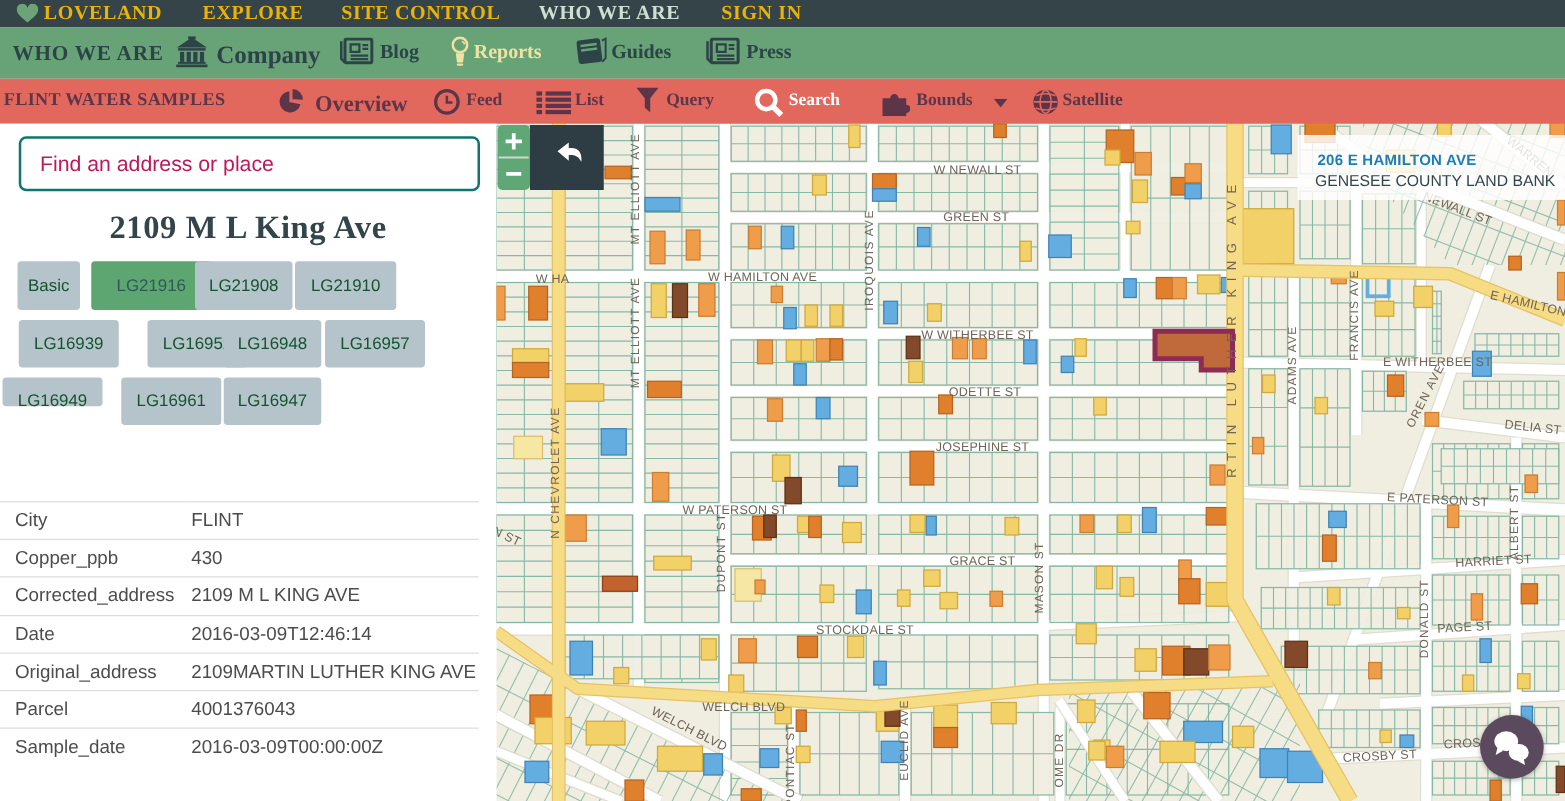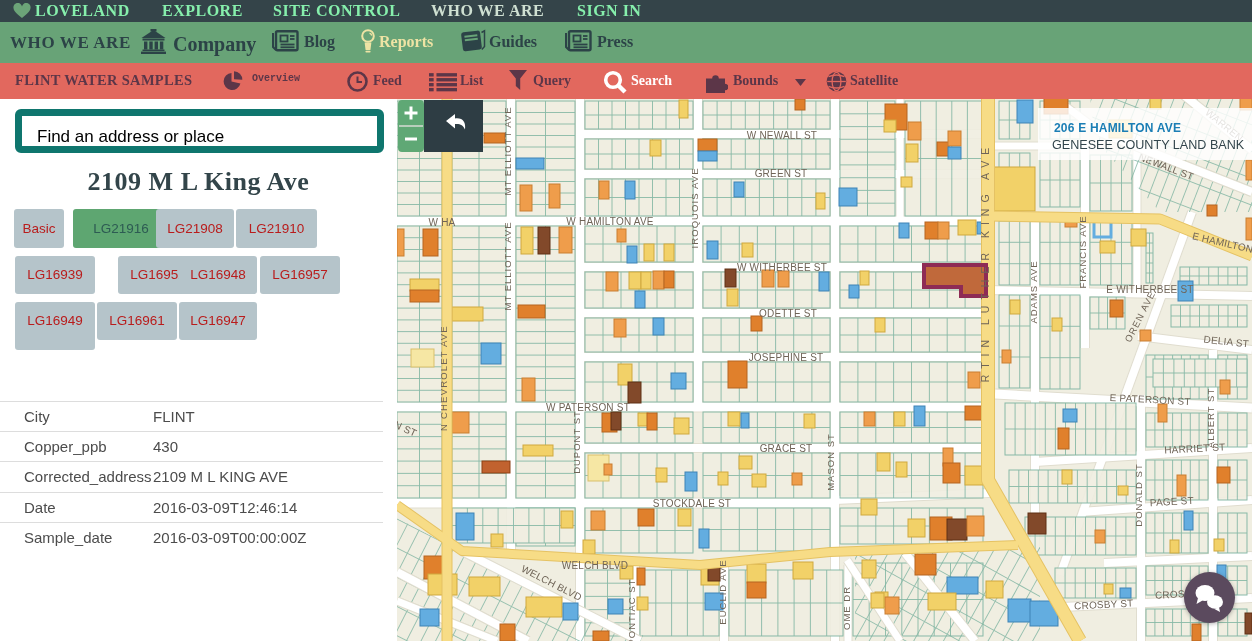--- a/index.html
+++ b/index.html
@@ -1,27 +1,27 @@
 <!DOCTYPE html>
 <html><head><meta charset="utf-8"><style>
 * { margin:0; padding:0; box-sizing:border-box; }
 body { width:1252px; height:641px; overflow:hidden; font-family:"Liberation Sans",sans-serif; background:#fff; }
 .bar1 { position:absolute; left:0; top:0; width:1252px; height:22px; background:#344449; }
-.bar1 span { position:absolute; top:2px; font-family:"Liberation Serif",serif; font-weight:bold; font-size:16px; letter-spacing:0.5px; color:#86efac; }
+.bar1 span { position:absolute; top:2px; font-family:"Liberation Serif",serif; font-weight:bold; font-size:16px; letter-spacing:0.5px; color:#eab308; }
 .bar2 { position:absolute; left:0; top:22px; width:1252px; height:41px; background:#68a377; }
 .bar2 .t { position:absolute; font-family:"Liberation Serif",serif; font-weight:bold; color:#2c4347; }
 .bar3 { position:absolute; left:0; top:63px; width:1252px; height:36px; background:#e2685e; }
 .bar3 .t { position:absolute; font-family:"Liberation Serif",serif; font-weight:bold; color:#5c3648; }
 .side { position:absolute; left:0; top:99px; width:397px; height:542px; background:#fff; }
-.srch { position:absolute; left:15px; top:10px; width:369px; height:44px; border:7px solid #0f766e; border-radius:6px; font-size:17px; color:#000000; padding-left:15px; line-height:42px; }
+.srch { position:absolute; left:15px; top:10px; width:369px; height:44px; border:2px solid #0f766e; border-radius:6px; font-size:17px; color:#be185d; padding-left:15px; line-height:42px; }
 h1 { position:absolute; font-family:"Liberation Serif",serif; font-weight:bold; color:#33454a; font-size:26px; width:397px; text-align:center; letter-spacing:0.5px; }
-.btn { position:absolute; background:#b5c4ca; color:#b91c1c; font-size:13.5px; text-align:center; border-radius:3px; }
+.btn { position:absolute; background:#b5c4ca; color:#14532d; font-size:13.5px; text-align:center; border-radius:3px; }
 .btn.g { background:#5ea671; color:#2d5b53; }
 table { position:absolute; left:0px; top:302px; width:383px; border-collapse:collapse; font-size:15px; color:#4c4c4c; }
-td { border-top:1px solid #ddd; height:30.2px; padding-left:24px; }
+td { border-top:1px solid #ddd; height:30.2px; padding-left:12px; }
 td.v { padding-left:0px; }
 .map { position:absolute; left:397px; top:96px; width:820px; height:545px; }
 .zoomc { position:absolute; left:398px; top:100px; width:26px; height:52px; background:#5fa875; border-radius:4px; z-index:5; }
 .backb { position:absolute; left:424px; top:100px; width:59px; height:52px; background:#2e3d44; z-index:5; }
 .chat { position:absolute; left:1184px; top:572px; width:51px; height:51px; background:#5b4a5e; border-radius:50%; z-index:5; box-shadow:0 1px 4px rgba(0,0,0,0.3); }
 </style></head>
 <body>
 <div class="map"><svg width="855" height="545" viewBox="397 96 855 545" xmlns="http://www.w3.org/2000/svg" font-family="Liberation Sans, sans-serif">
       <rect x="397" y="96" width="855" height="545" fill="#f0eee1"></rect>
       <line x1="580" y1="134" x2="988" y2="134" stroke="#e0ddcf" stroke-width="10" stroke-linecap="butt"></line>
@@ -1146,28 +1146,28 @@
           <line x1="19" y1="9" x2="23.5" y2="9"></line>
           <line x1="9.5" y1="14.5" x2="23.5" y2="14.5"></line>
           <line x1="9.5" y1="17.3" x2="23.5" y2="17.3"></line>
         </g>
       </g>
     </svg>
 <span class="t" style="left:597px;top:11px;font-size:16px;">Press</span>
 </div>
 
 <div class="bar3">
-<span class="t" style="left:15px;top:9px;font-size:14.5px;letter-spacing:0.3px;">FLINT WATER SAMPLES</span>
+<span class="t" style="left:3px;top:9px;font-size:14.5px;letter-spacing:0.3px;">FLINT WATER SAMPLES</span>
 <svg style="position:absolute;left:222px;top:8px;" width="21" height="21" viewBox="0 0 21 21">
       <g fill="#5c3648">
         <path d="M9.5,2 a8.5,8.5 0 1 0 8.9,10.4 L9.5,10.5 z"></path>
         <path d="M12,0.2 a8.5,8.5 0 0 1 8.3,8.6 L12,8.3 z"></path>
       </g>
     </svg>
-<span class="t" style="left:252px;top:10px;font-size:10px;font-family:Liberation Mono, monospace;">Overview</span>
+<span class="t" style="left:252px;top:10px;font-size:18px;">Overview</span>
 <svg style="position:absolute;left:347px;top:8px;" width="21" height="21" viewBox="0 0 21 21">
       <circle cx="10.5" cy="10.5" r="9" fill="none" stroke="#5c3648" stroke-width="2.6"></circle>
       <path d="M10.5,5.5 v5.5 h4.5" stroke="#5c3648" stroke-width="2" fill="none"></path>
     </svg>
 <span class="t" style="left:373px;top:10px;font-size:14px;">Feed</span>
 <svg style="position:absolute;left:429px;top:9px;" width="28" height="20" viewBox="0 0 30 20">
       <g fill="#5c3648">
         <rect x="0" y="0.5" width="5" height="3.6"></rect>
         <rect x="8" y="0.5" width="22" height="3.6"></rect>
         <rect x="0" y="5.8" width="5" height="3.6"></rect>
@@ -1210,21 +1210,21 @@
 <div class="srch">Find an address or place</div>
 <h1 style="top:68px;">2109 M L King Ave</h1>
 <div class="btn" style="left:14px;top:110px;width:50px;height:39px;line-height:39px;">Basic</div>
 <div class="btn g" style="left:73px;top:110px;width:96px;height:39px;line-height:39px;">LG21916</div>
 <div class="btn" style="left:156px;top:110px;width:78px;height:39px;line-height:39px;">LG21908</div>
 <div class="btn" style="left:236px;top:110px;width:81px;height:39px;line-height:39px;">LG21910</div>
 <div class="btn" style="left:15px;top:157px;width:80px;height:38px;line-height:38px;">LG16939</div>
 <div class="btn" style="left:97px;top:157px;width:80px;height:38px;line-height:38px;margin-left:21px;">LG16952</div>
 <div class="btn" style="left:179px;top:157px;width:78px;height:38px;line-height:38px;">LG16948</div>
 <div class="btn" style="left:260px;top:157px;width:80px;height:38px;line-height:38px;">LG16957</div>
-<div class="btn" style="left:15px;top:203px;width:80px;height:48px;line-height:38px;">LG16949</div>
+<div class="btn" style="left:2px;top:203px;width:80px;height:23px;line-height:38px;">LG16949</div>
 <div class="btn" style="left:97px;top:203px;width:80px;height:38px;line-height:38px;">LG16961</div>
 <div class="btn" style="left:179px;top:203px;width:78px;height:38px;line-height:38px;">LG16947</div>
 <table>
 <tbody>
         <tr>
           <td style="width:153px;">City</td>
           <td class="v">FLINT</td>
         </tr>
 <tr>
           <td>Copper_ppb</td>
@@ -1232,20 +1232,28 @@
         </tr>
 <tr>
           <td>Corrected_address</td>
           <td class="v">2109 M L KING AVE</td>
         </tr>
 <tr>
           <td>Date</td>
           <td class="v">2016-03-09T12:46:14</td>
         </tr>
 <tr>
+          <td>Original_address</td>
+          <td class="v">2109MARTIN LUTHER KING AVE</td>
+        </tr>
+<tr>
+          <td>Parcel</td>
+          <td class="v">4001376043</td>
+        </tr>
+<tr>
           <td>Sample_date</td>
           <td class="v">2016-03-09T00:00:00Z</td>
         </tr>
 </tbody>
     </table>
 </div>
 
 <div class="zoomc">
 <svg width="26" height="52" viewBox="0 0 26 52">
       <g stroke="#fff" stroke-width="3">

